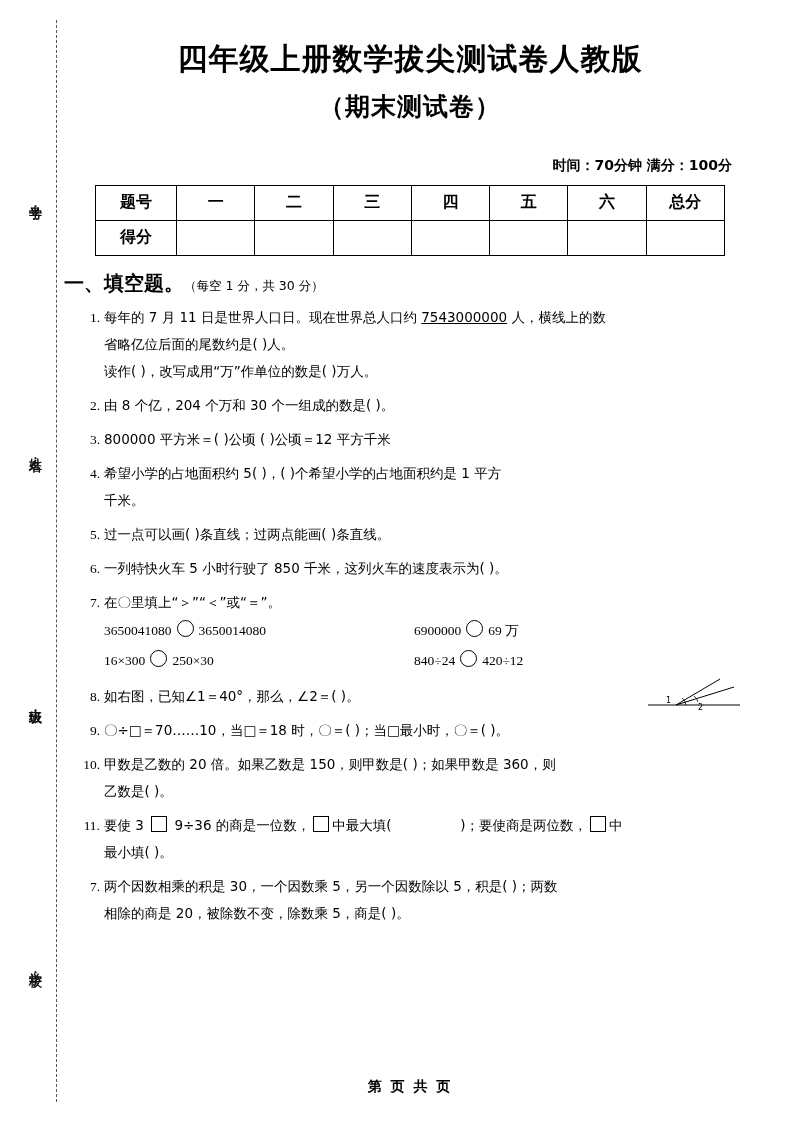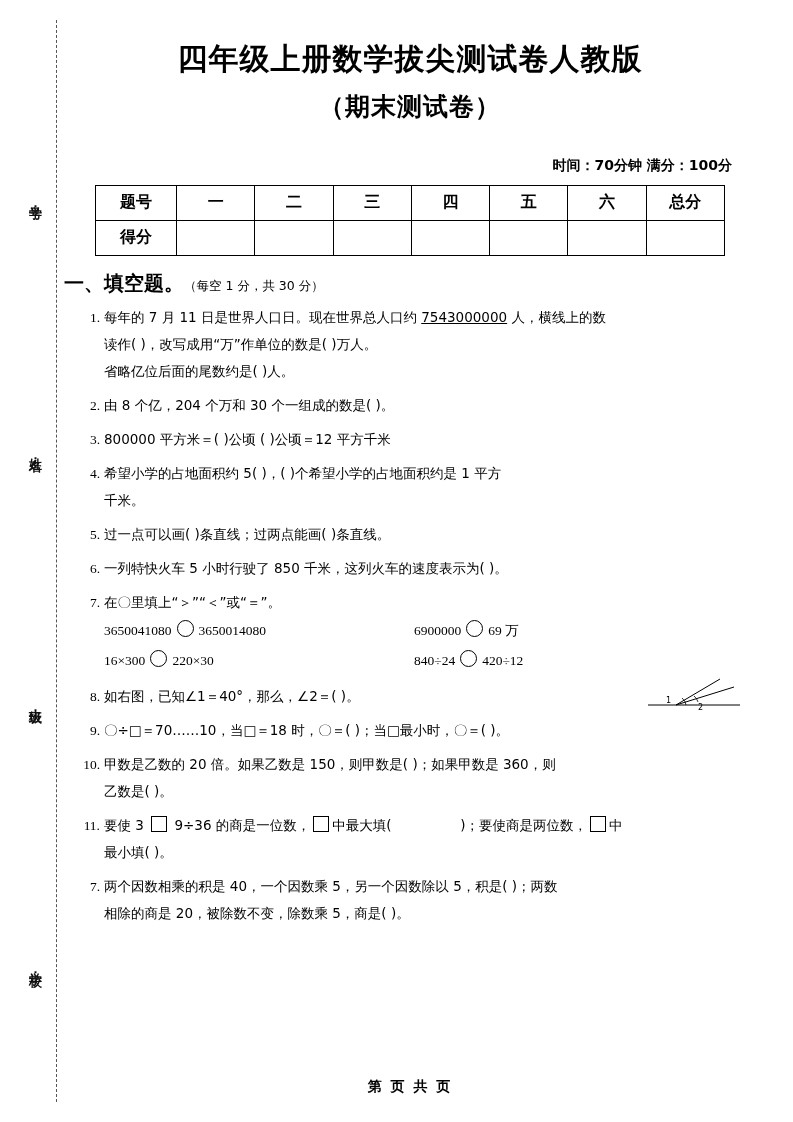--- a/index.html
+++ b/index.html
@@ -216,22 +216,22 @@
 
   <div class="sec-head">
     <span class="sec-title">一、填空题。</span><span class="sec-note">（每空 1 分，共 30 分）</span>
   </div>
 
   <ol class="qlist">
 
     <li>
       <span class="num">1.</span>
       <div>每年的 7 月 11 日是世界人口日。现在世界总人口约 <span class="blank-u">7543000000</span> 人，横线上的数</div>
+      <div>省略亿位后面的尾数约是(              )人。</div>
       <div>读作(                            )，改写成用“万”作单位的数是(                )万人。</div>
-      <div>省略亿位后面的尾数约是(              )人。</div>
     </li>
 
     <li>
       <span class="num">2.</span>
       <div>由 8 个亿，204 个万和 30 个一组成的数是(                            )。</div>
     </li>
 
     <li>
       <span class="num">3.</span>
       <div>800000 平方米＝(            )公顷        (            )公顷＝12 平方千米</div>
@@ -255,21 +255,21 @@
 
     <li>
       <span class="num">7.</span>
       <div>在〇里填上“＞”“＜”或“＝”。</div>
     </li>
     <div class="cmp-row">
       <div class="c1"><span>3650041080</span><span class="circ"></span><span>3650014080</span></div>
       <div class="c2"><span>6900000</span><span class="circ"></span><span>69 万</span></div>
     </div>
     <div class="cmp-row">
-      <div class="c1"><span>16×300</span><span class="circ"></span><span>220×30</span></div>
+      <div class="c1"><span>16×300</span><span class="circ"></span><span>250×30</span></div>
       <div class="c2"><span>840÷24</span><span class="circ"></span><span>420÷12</span></div>
     </div>
 
     <li>
       <span class="num">8.</span>
       <div>如右图，已知∠1＝40°，那么，∠2＝(                )。</div>
       <span class="angle-fig">
         <svg width="96" height="34" viewBox="0 0 96 34">
           <line x1="2" y1="28" x2="94" y2="28" stroke="#000" stroke-width="1"></line>
           <line x1="30" y1="28" x2="74" y2="2" stroke="#000" stroke-width="1"></line>
@@ -294,20 +294,20 @@
     </li>
 
     <li>
       <span class="num">11.</span>
       <div>要使 3 <span class="sqr"></span> 9÷36 的商是一位数，<span class="sqr"></span>中最大填(&nbsp;&nbsp;&nbsp;&nbsp;&nbsp;&nbsp;&nbsp;&nbsp;&nbsp;&nbsp;&nbsp;&nbsp;&nbsp;&nbsp;&nbsp;&nbsp;)；要使商是两位数，<span class="sqr"></span>中</div>
       <div>最小填(            )。</div>
     </li>
 
     <li>
       <span class="num">7.</span>
-      <div>两个因数相乘的积是 40，一个因数乘 5，另一个因数除以 5，积是(                )；两数</div>
+      <div>两个因数相乘的积是 30，一个因数乘 5，另一个因数除以 5，积是(                )；两数</div>
       <div>相除的商是 20，被除数不变，除数乘 5，商是(                )。</div>
     </li>
 
   </ol>
 
   <div class="footer">第 页 共 页</div>
 </div>
 
 </body></html>

